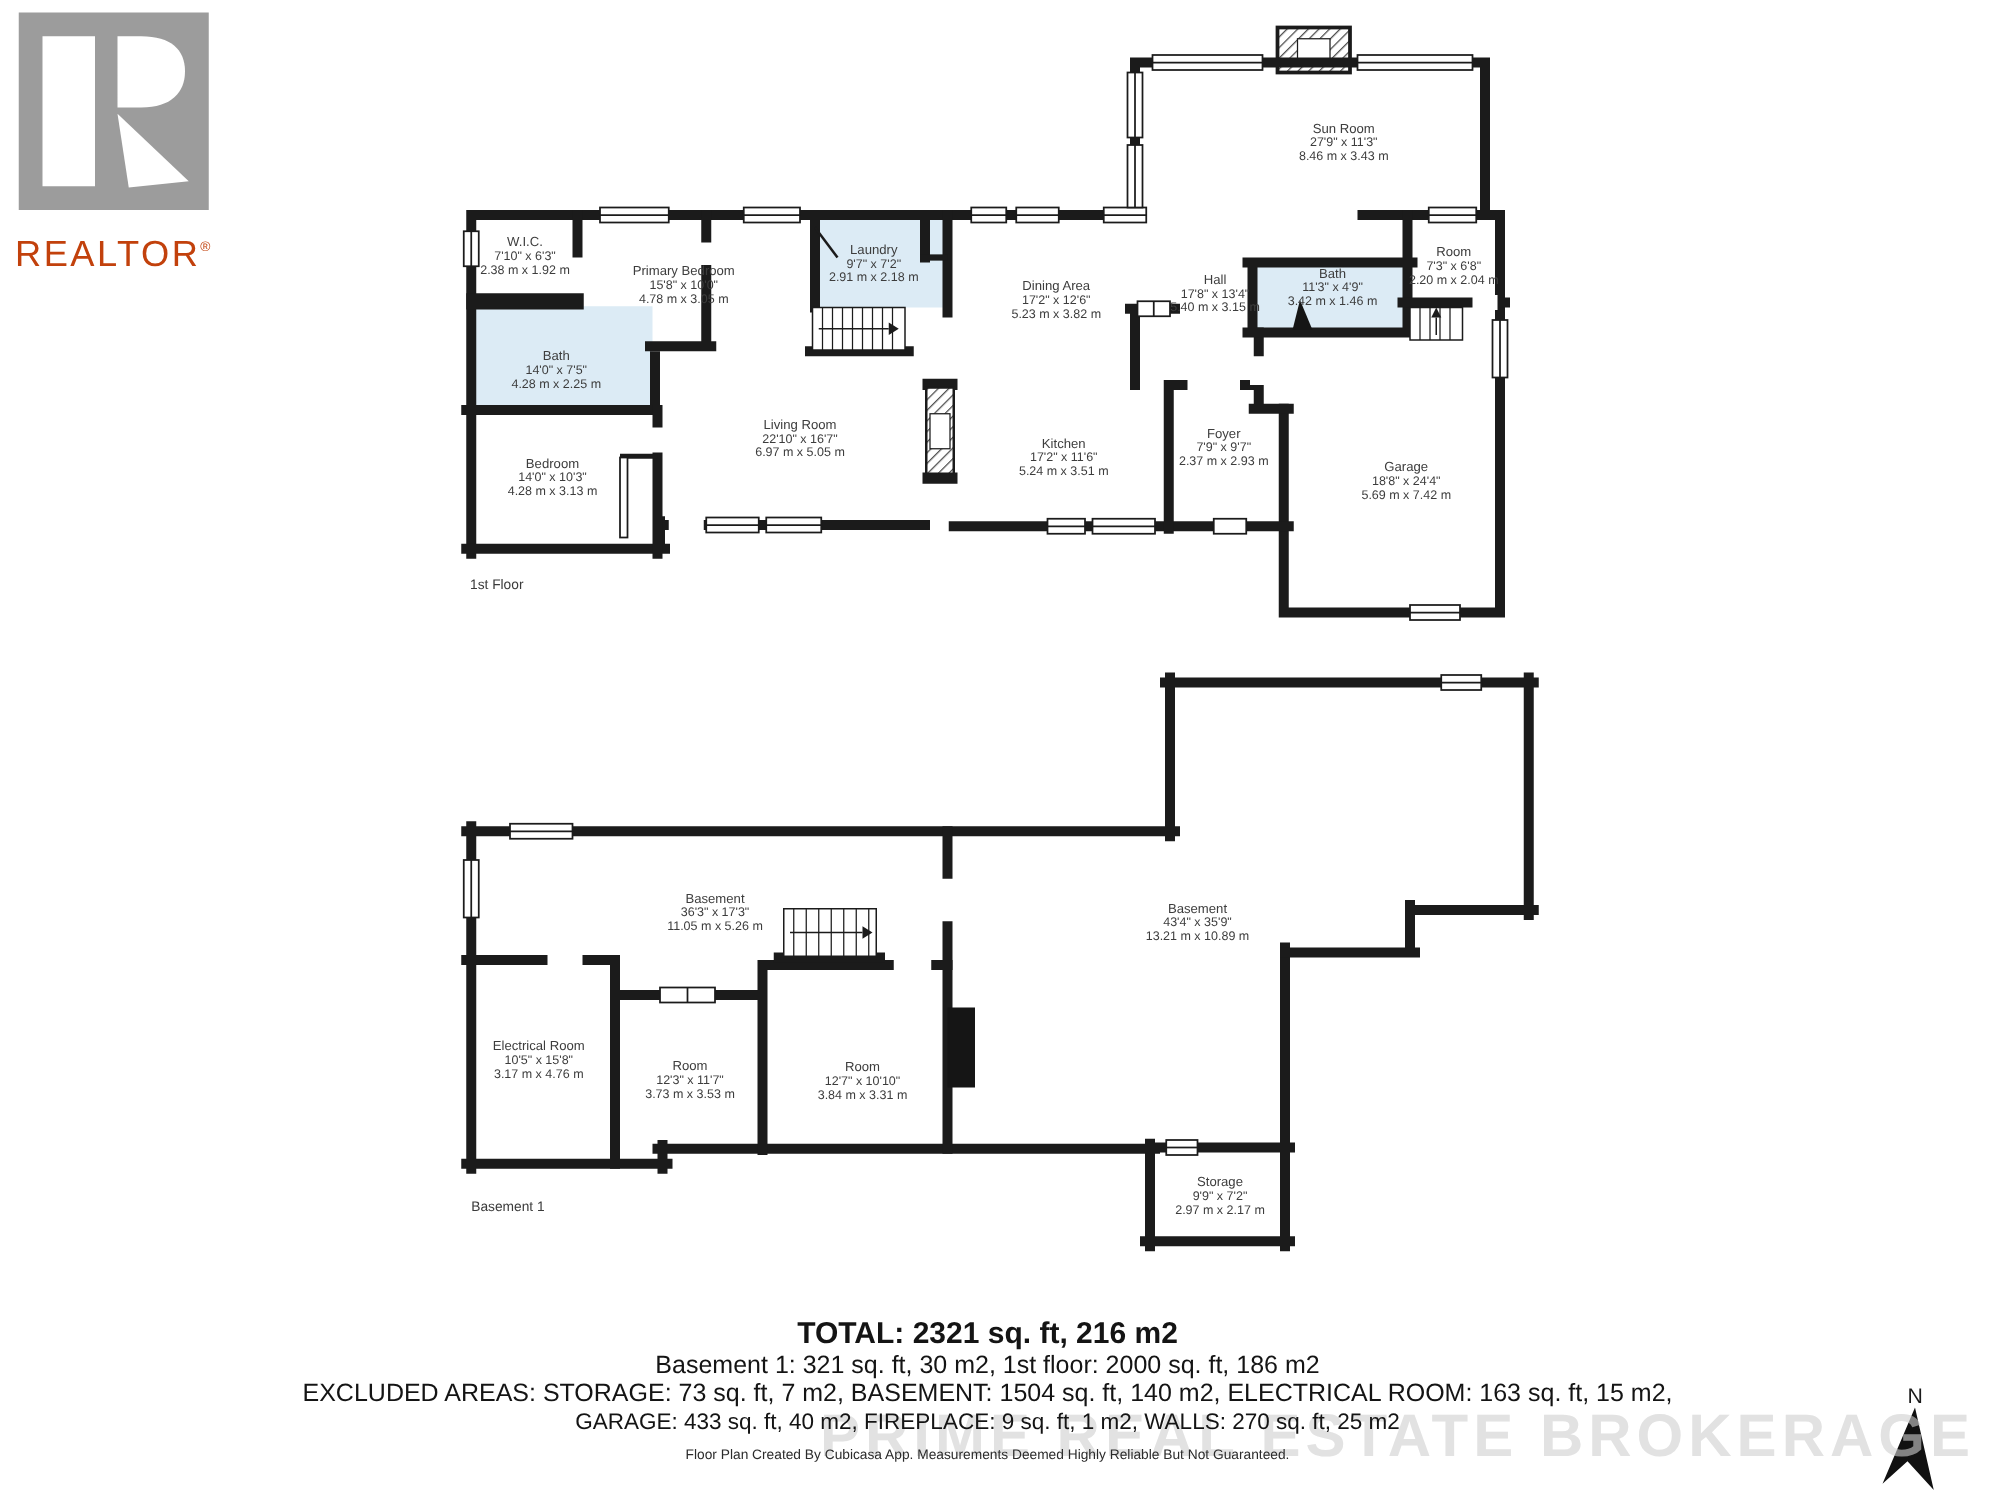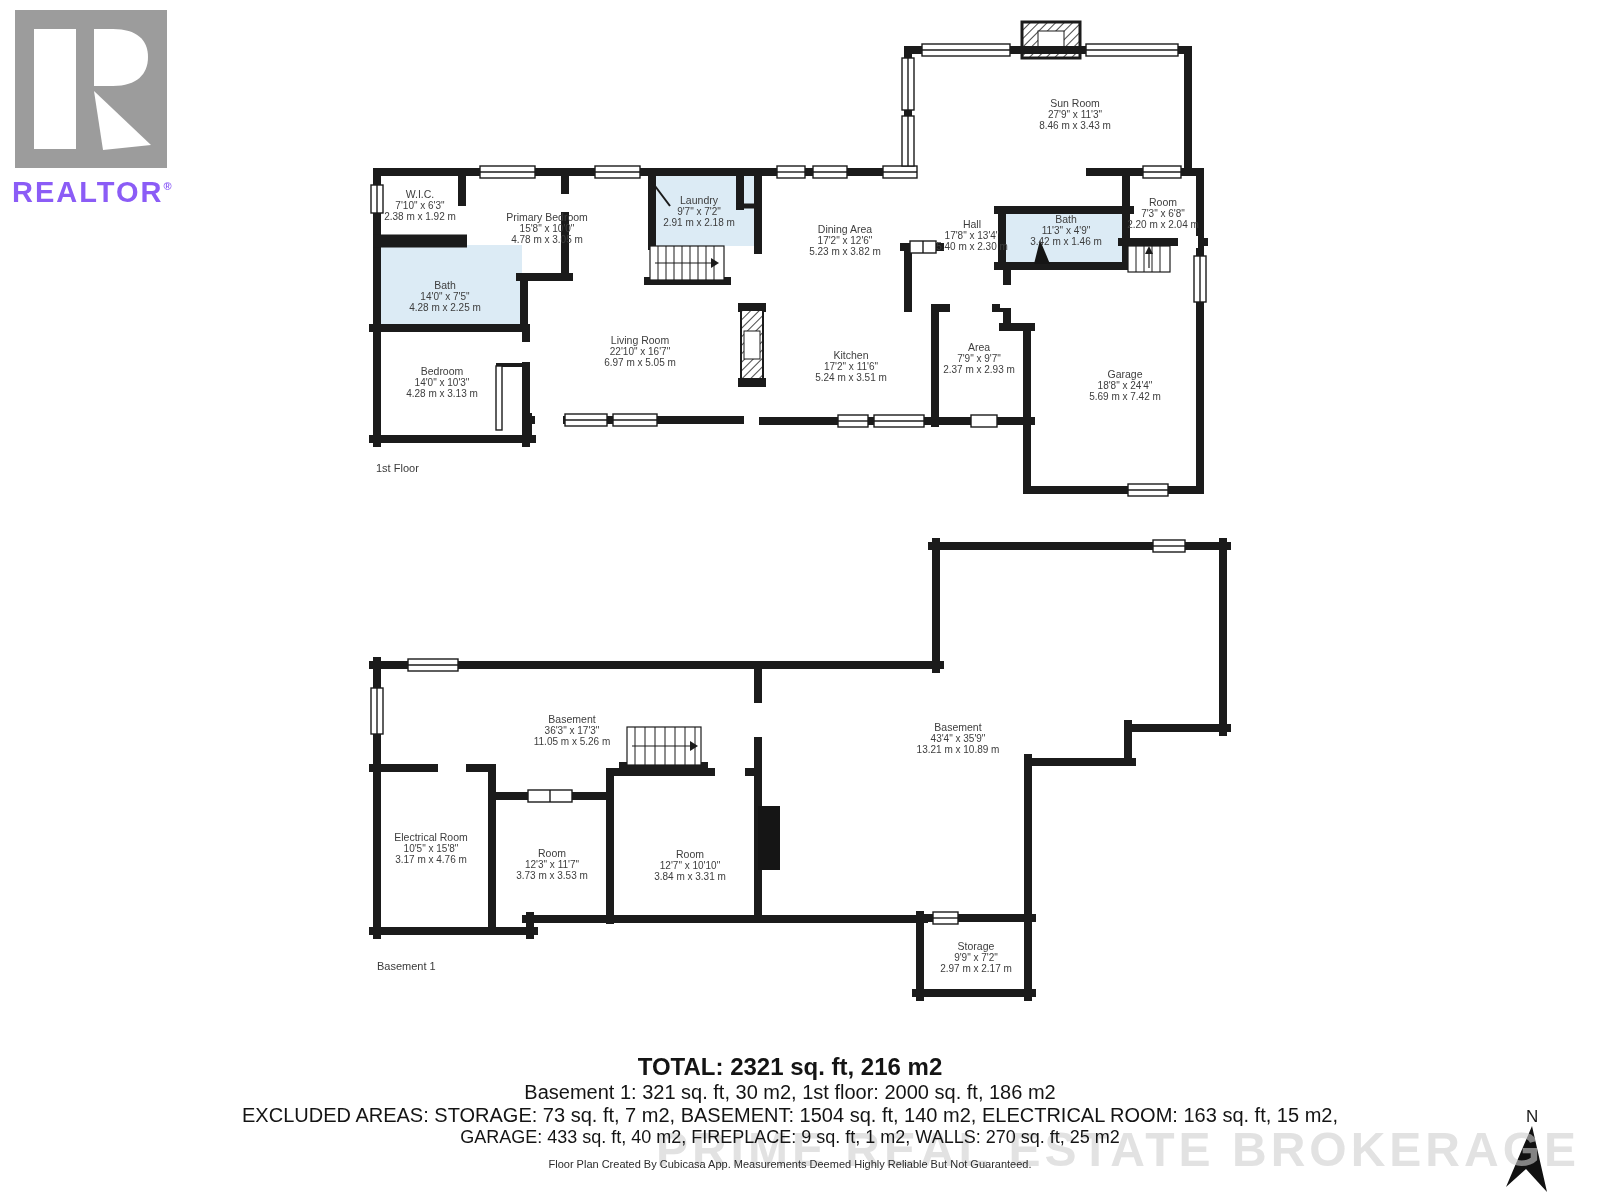--- a/index.html
+++ b/index.html
@@ -9,22 +9,22 @@
   }
   #plan-svg{position:absolute;left:0;top:0;}
   .room-label{
     position:absolute;transform:translateX(-50%);text-align:center;
     color:#3d3d3d;font-size:10px;line-height:11px;white-space:nowrap;
   }
   .room-label .rname{font-size:10.5px;}
   .floor-label{
     position:absolute;color:#3a3a3a;font-size:11px;white-space:nowrap;
   }
-  .brand{position:absolute;left:12px;top:176px;color:#8b5cf6;font-size:29px;
-    letter-spacing:2px;white-space:nowrap;font-weight:bold;}
+  .brand{position:absolute;left:12px;top:188px;color:#c2410c;font-size:29px;
+    letter-spacing:2px;white-space:nowrap;}
   .brand sup{font-size:11px;vertical-align:12px;letter-spacing:0;}
   .summary-line{
     position:absolute;left:0;width:1580px;text-align:center;color:#141414;
     z-index:3;
   }
   .sum-total{top:1053px;font-size:24px;font-weight:bold;}
   .sum-2{top:1081px;font-size:20px;}
   .sum-3{top:1104px;font-size:20px;}
   .sum-4{top:1127px;font-size:18px;}
   .watermark{
@@ -253,21 +253,21 @@
   <div>2.91 m x 2.18 m</div>
 </div>
 <div class="room-label" style="left:845px;top:224px">
   <div class="rname">Dining Area</div>
   <div>17'2" x 12'6"</div>
   <div>5.23 m x 3.82 m</div>
 </div>
 <div class="room-label" style="left:972px;top:219px">
   <div class="rname">Hall</div>
   <div>17'8" x 13'4"</div>
-  <div>5.40 m x 2.30 m</div>
+  <div>5.40 m x 3.15 m</div>
 </div>
 <div class="room-label" style="left:1066px;top:214px">
   <div class="rname">Bath</div>
   <div>11'3" x 4'9"</div>
   <div>3.42 m x 1.46 m</div>
 </div>
 <div class="room-label" style="left:1163px;top:197px">
   <div class="rname">Room</div>
   <div>7'3" x 6'8"</div>
   <div>2.20 m x 2.04 m</div>
@@ -291,21 +291,21 @@
   <div class="rname">Bedroom</div>
   <div>14'0" x 10'3"</div>
   <div>4.28 m x 3.13 m</div>
 </div>
 <div class="room-label" style="left:851px;top:350px">
   <div class="rname">Kitchen</div>
   <div>17'2" x 11'6"</div>
   <div>5.24 m x 3.51 m</div>
 </div>
 <div class="room-label" style="left:979px;top:342px">
-  <div class="rname">Area</div>
+  <div class="rname">Foyer</div>
   <div>7'9" x 9'7"</div>
   <div>2.37 m x 2.93 m</div>
 </div>
 <div class="room-label" style="left:1125px;top:369px">
   <div class="rname">Garage</div>
   <div>18'8" x 24'4"</div>
   <div>5.69 m x 7.42 m</div>
 </div>
 <div class="floor-label" style="left:376px;top:462px">1st Floor</div>
 

